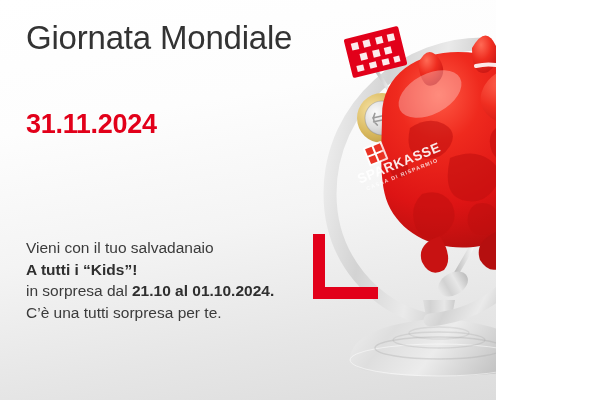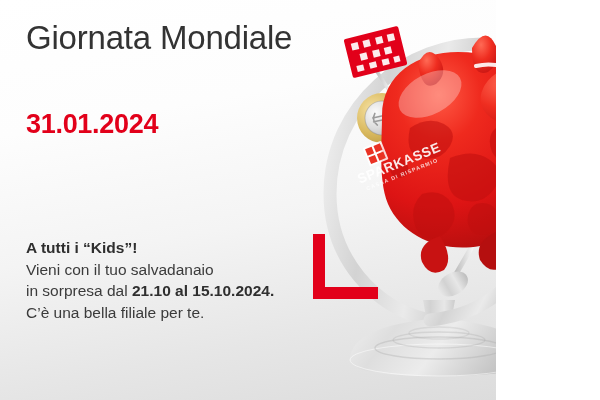--- a/index.html
+++ b/index.html
@@ -73,27 +73,27 @@
 </style>
 </head>
 <body>
 
 <div id="banner">
 
   <div class="headline">
     <span class="l1">Giornata Mondiale</span>
   </div>
 
-  <div class="date-main">31.01.2024</div>
+  <div class="date-main">31.11.2024</div>
 
   <div class="body-copy">
+    <span class="line">Vieni con il tuo salvadanaio</span>
     <span class="line bold">A tutti i “Kids”!</span>
-    <span class="line">Vieni con il tuo salvadanaio</span>
-    <span class="line"><span>in sorpresa dal </span><span class="bold">21.10 al 15.10.2024.</span></span>
-    <span class="line">C’è una bella filiale per te.</span>
+    <span class="line"><span>in sorpresa dal </span><span class="bold">21.10 al 01.10.2024.</span></span>
+    <span class="line">C’è una tutti sorpresa per te.</span>
   </div>
 
   <div id="globe">
     <svg width="310" height="392" viewBox="0 0 310 392">
       <defs>
         <linearGradient id="ringGrad" x1="0" y1="0" x2="1" y2="0.3">
           <stop offset="0%" stop-color="#f3f3f3"></stop>
           <stop offset="38%" stop-color="#d3d3d3"></stop>
           <stop offset="70%" stop-color="#eaeaea"></stop>
           <stop offset="100%" stop-color="#c6c6c6"></stop>

